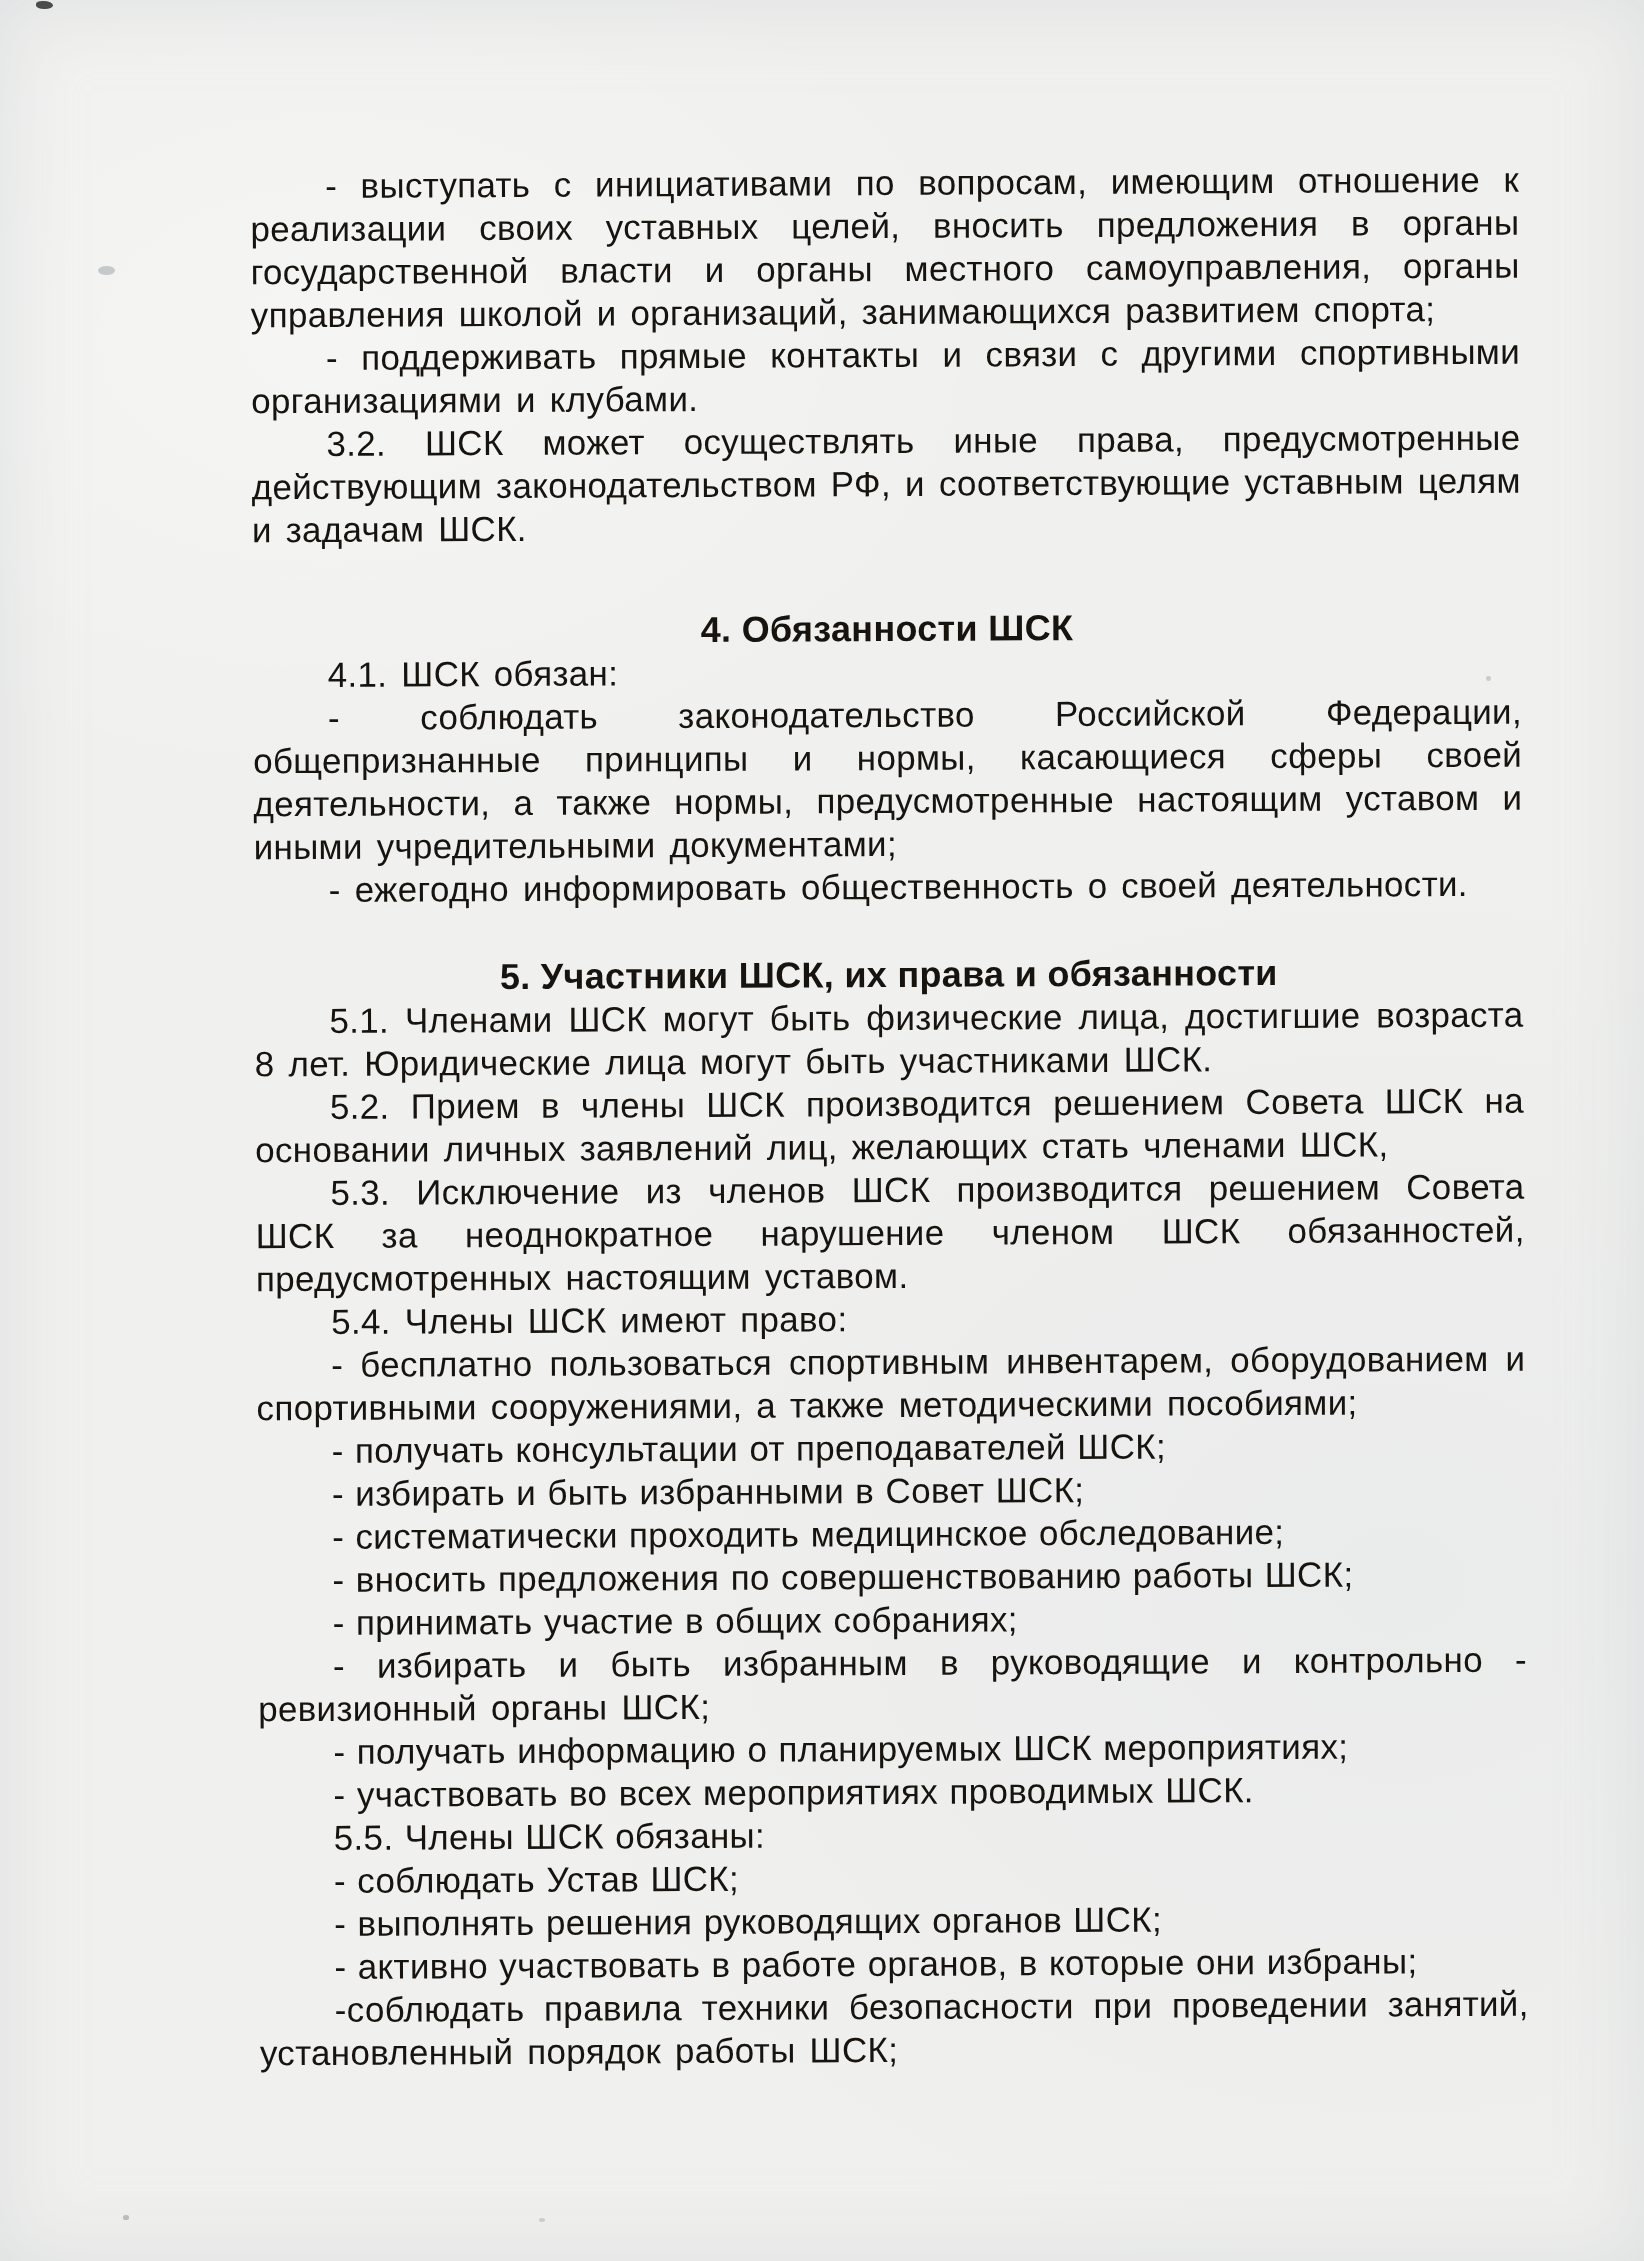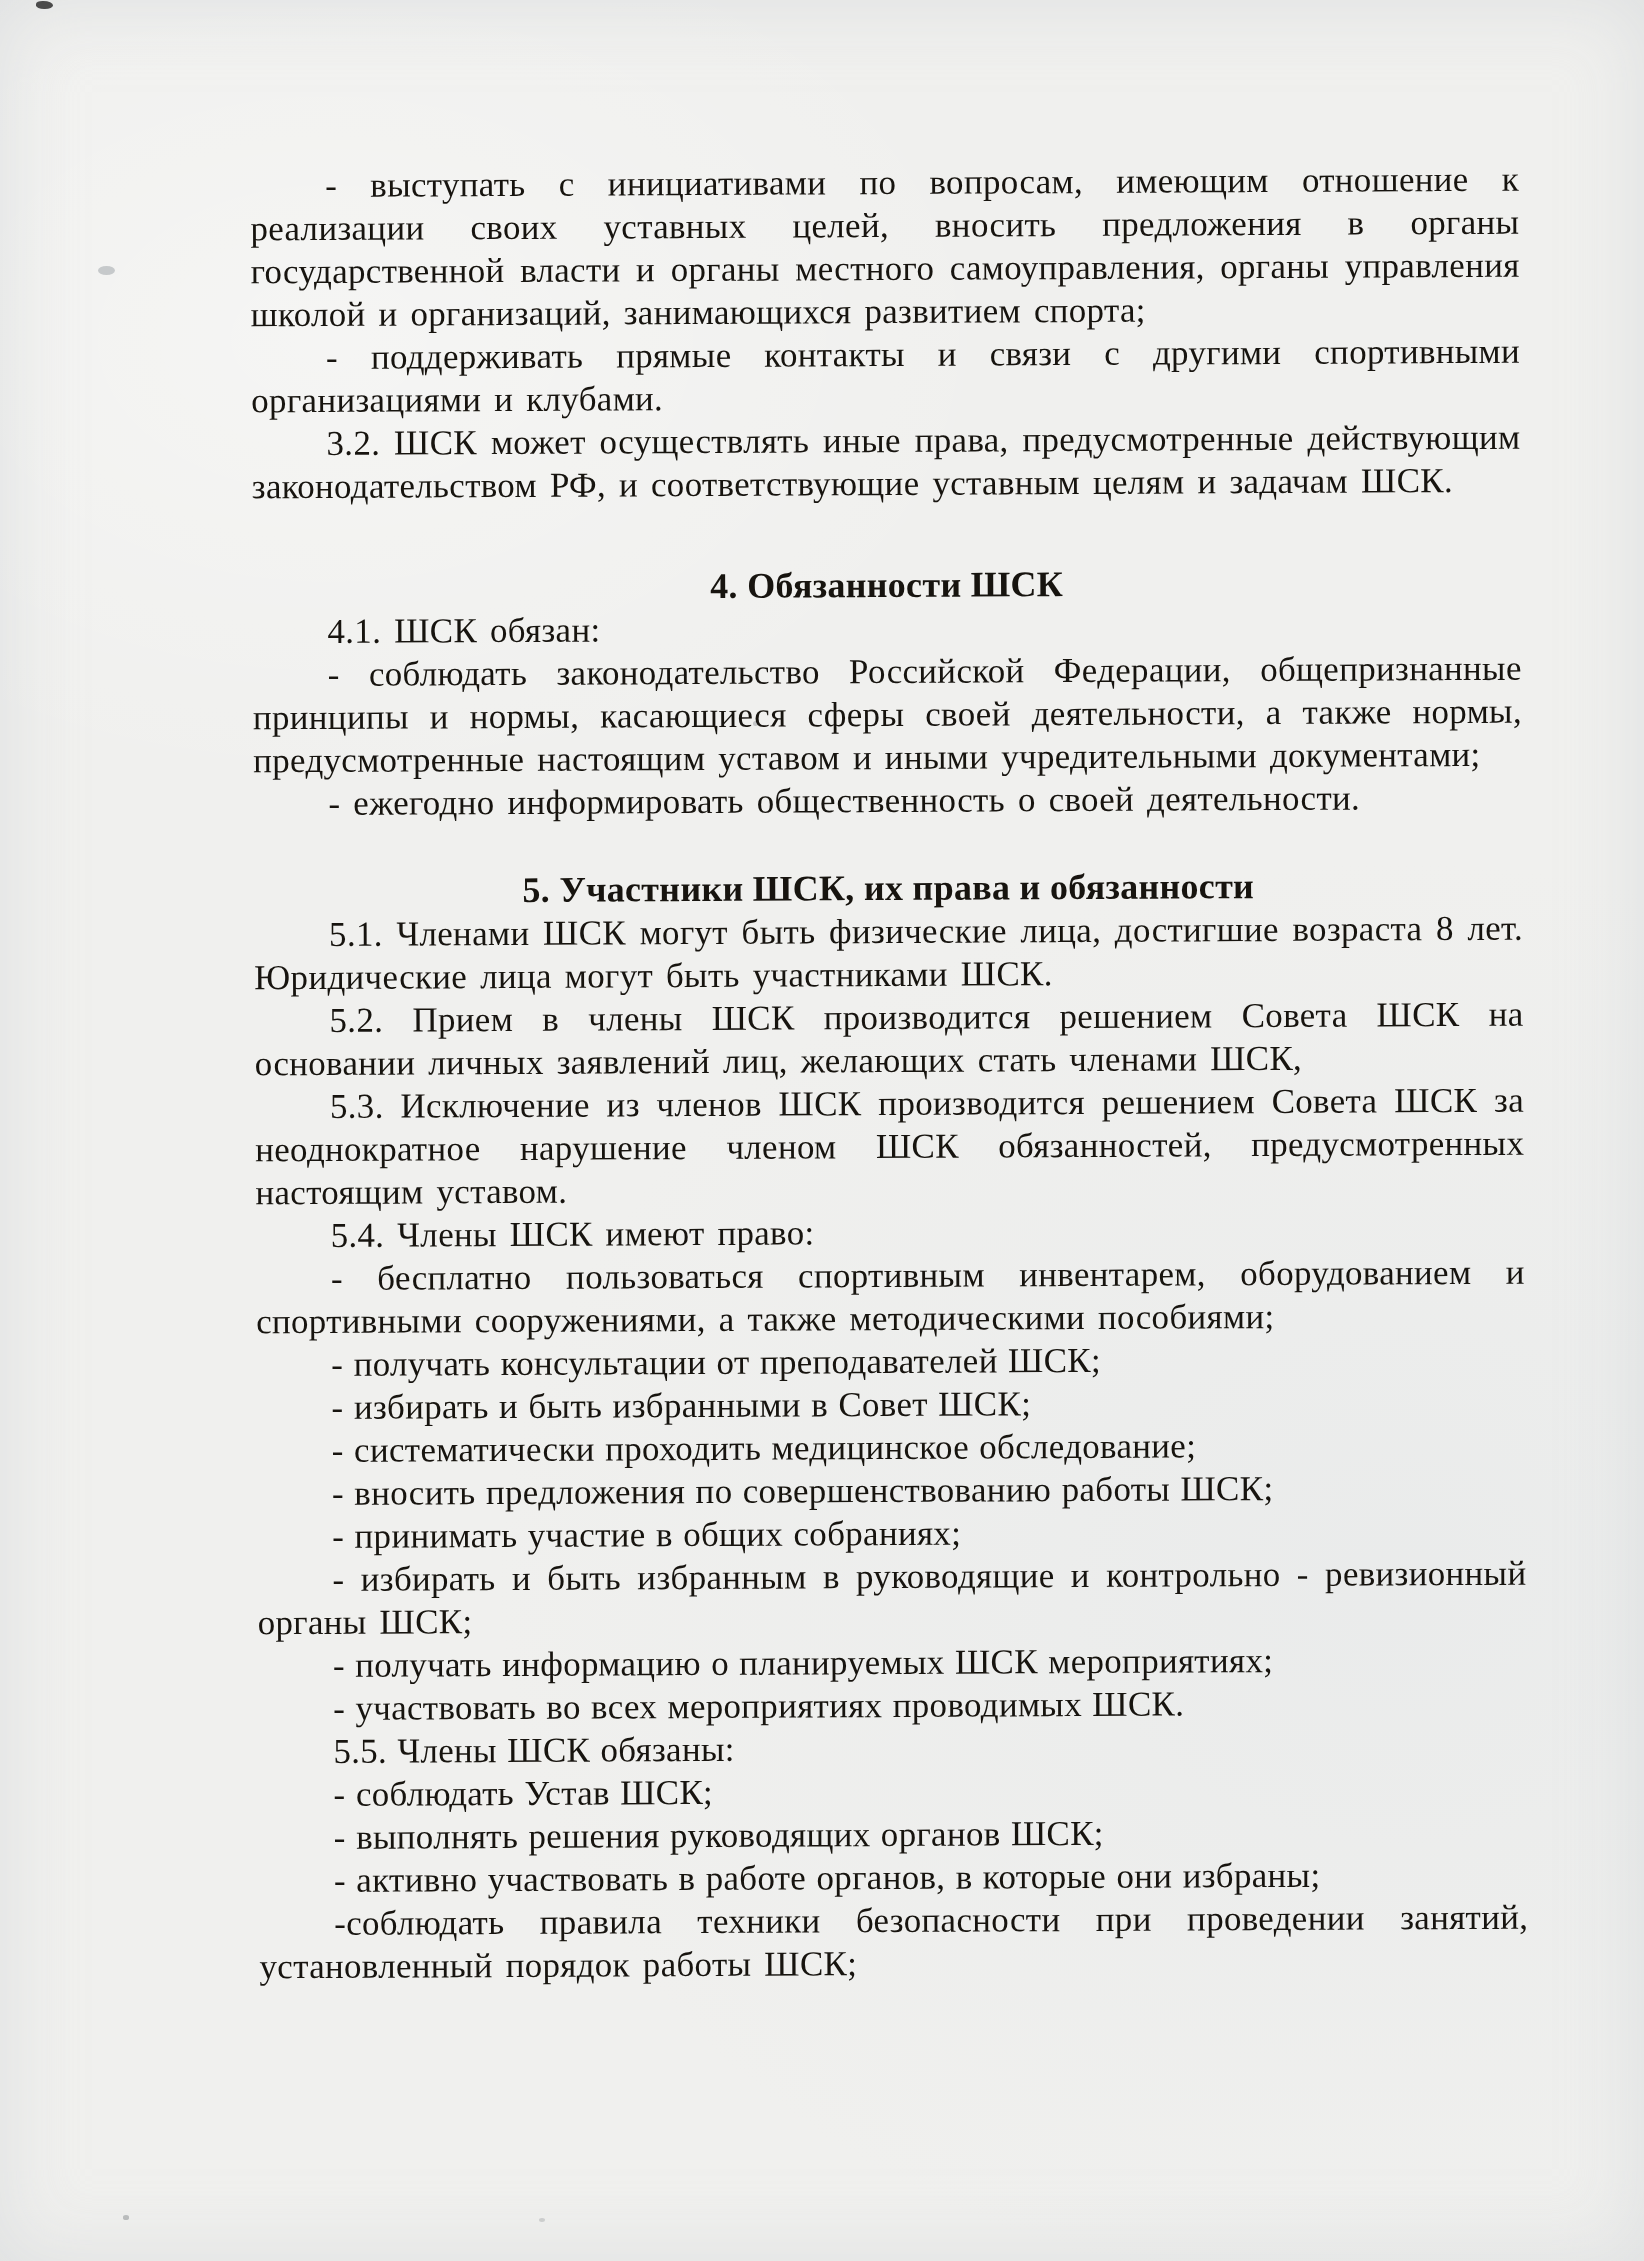--- a/index.html
+++ b/index.html
@@ -9,21 +9,21 @@
   }
   .page {
     position: relative;
     width: 1644px;
     height: 2261px;
     background:
       radial-gradient(ellipse 1161px 774px at 20% 15%, rgba(255,255,255,0.35), rgba(255,255,255,0) 60%),
       radial-gradient(ellipse 1290px 1032px at 85% 70%, rgba(222,226,229,0.35), rgba(222,226,229,0) 70%),
       #f0f0ee;
     overflow: hidden;
-    font-family: Liberation Serif, serif;
+    font-family: Liberation Sans, sans-serif;
     color: #17140f;
   }
   .content {
     position: absolute;
     left: 250px;
     top: 161px;
     width: 1269px;
     transform: rotate(-0.3deg);
     transform-origin: 50% 0;
   }

